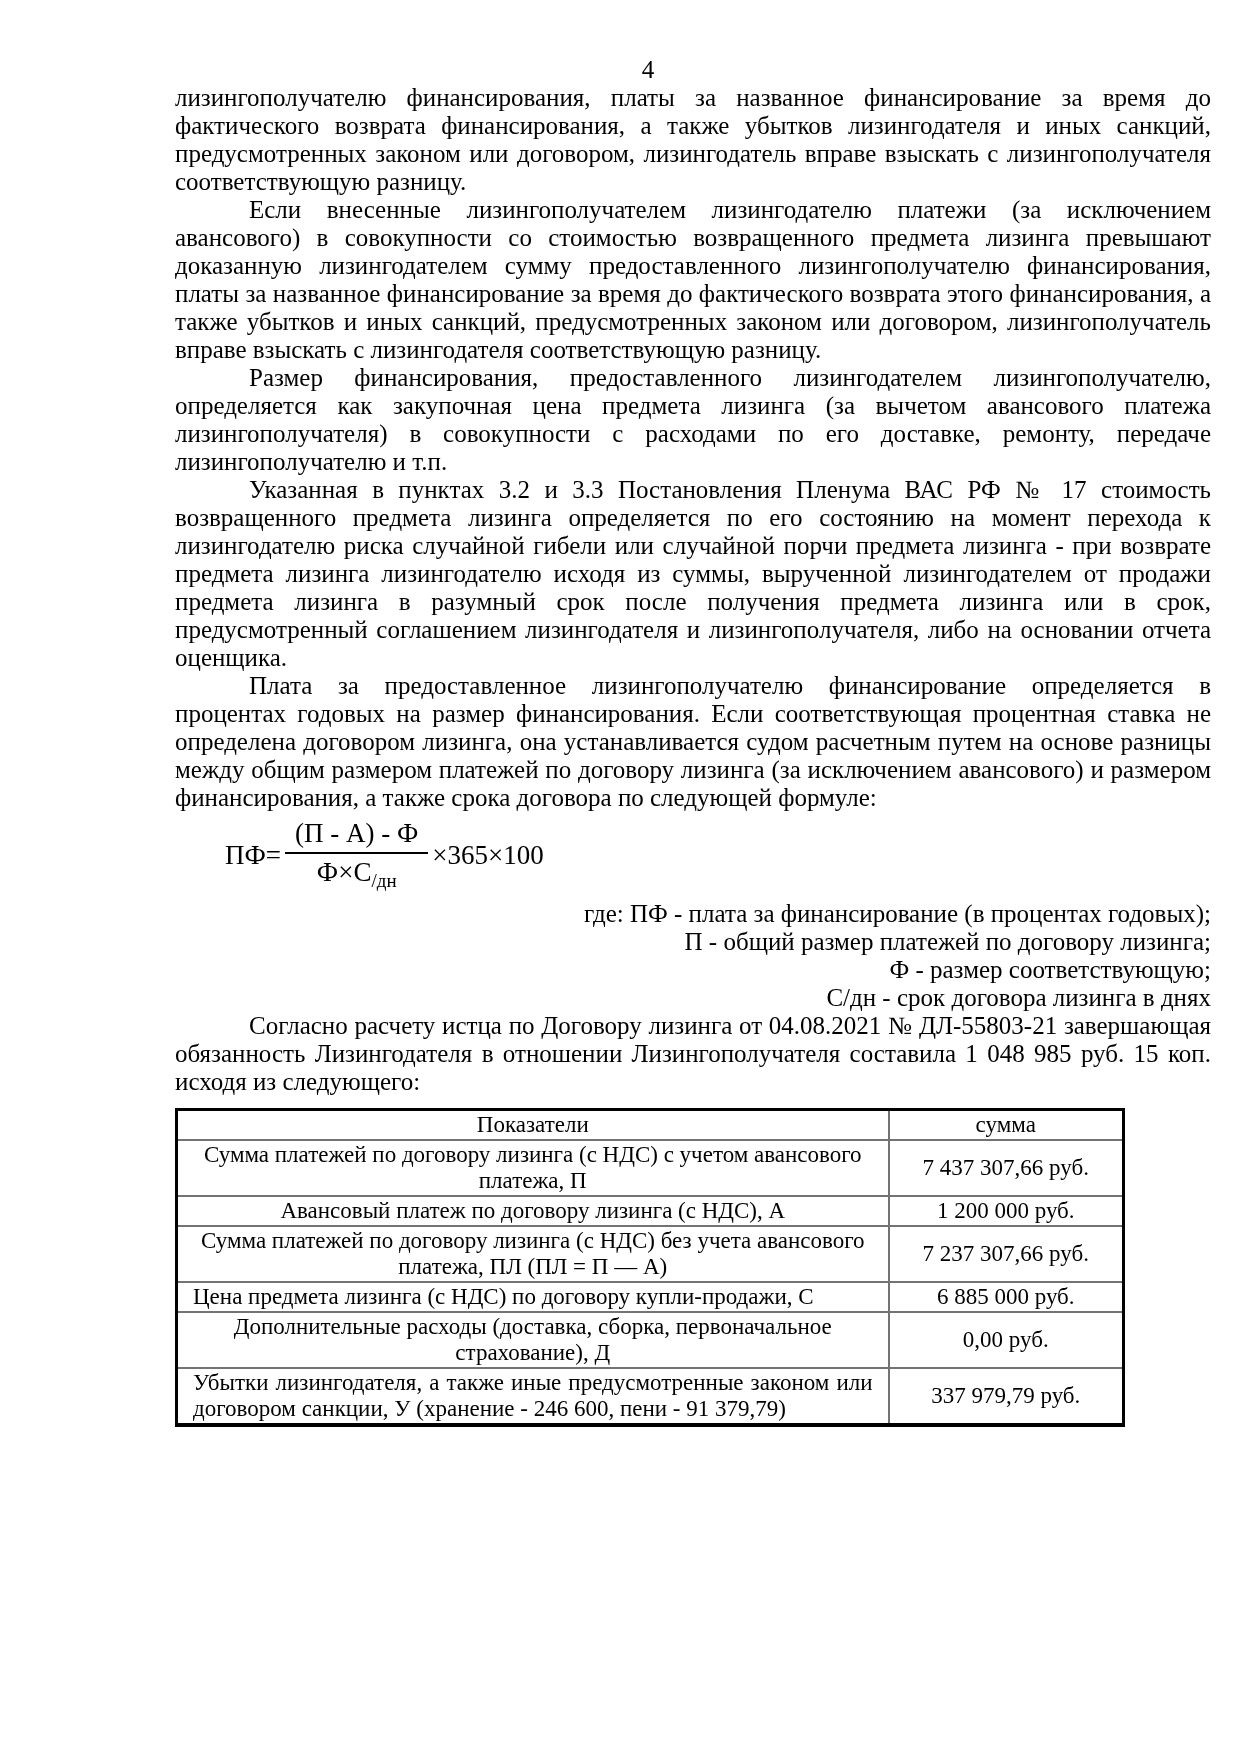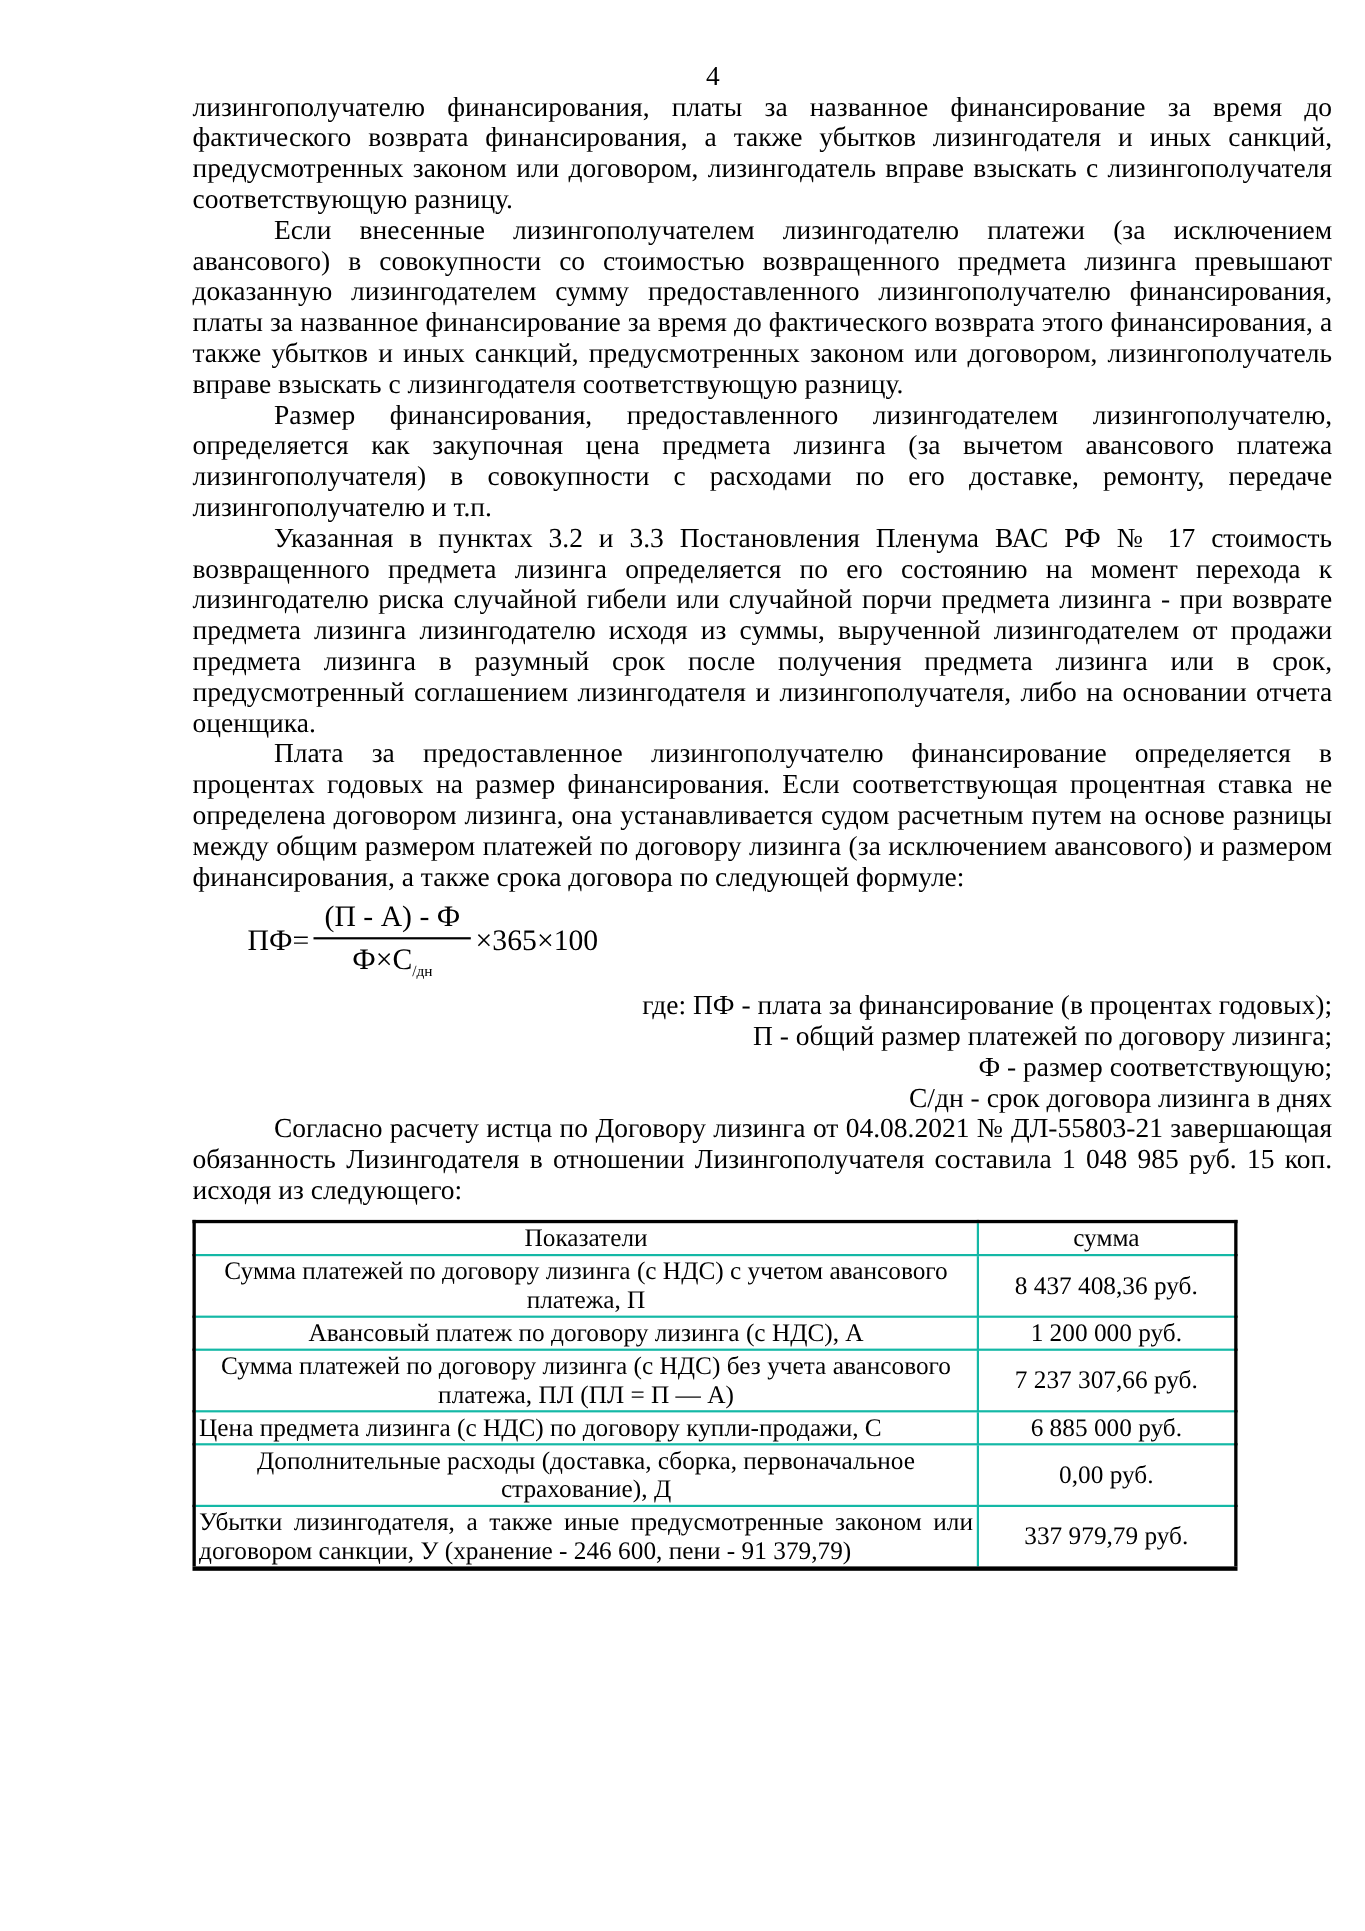--- a/index.html
+++ b/index.html
@@ -19,35 +19,35 @@
   .par { text-align:justify; text-indent:74px; }
   .par.noindent { text-indent:0; }
   .formula {
     display:flex; align-items:center;
     margin:6px 0 8px 50px;
     font-size:27px; line-height:1.15;text-align:center;
   }
   .frac { display:inline-flex; flex-direction:column; align-items:center; margin:0 4px; }
   .frac .num { padding:0 10px 3px; border-bottom:2px solid #000; }
   .frac .den { padding-top:3px; }
-  .frac .den sub { font-size:14px; vertical-align:sub; }
+  .frac .den sub { font-size:19px; vertical-align:sub; }
   .defs p { text-align:right; }
   .defs p.first { text-indent:74px; }
   .defs p:not(.first) { margin-left:10px; }
   table.calc {
     border-collapse:collapse;
     width:947px;
     margin-top:12px;
     font-size:23px; line-height:26px;
     table-layout:fixed;
   }
   table.calc { border:3px solid #000; }
   .calc th, .calc td {
-    border:2px solid #14b8a6;
-    padding:1px 3px;
+    border:2px solid #737373;
+    padding:1px 15px;
     font-weight:normal;
     vertical-align:middle;
     box-sizing:border-box;
   }
   .calc tr:last-child td { border-bottom:4px solid #000; }
   .calc th { text-align:center; }
   .lbl.c { text-align:center; }
   .lbl.l { text-align:justify; }
   .lbl.pre { white-space:pre-line; text-align:center; }
   .val { text-align:center; }
@@ -88,21 +88,21 @@
       <col style="width:712px">
       <col style="width:235px">
     </colgroup>
     <tbody>
       <tr>
         <th>Показатели</th>
         <th>сумма</th>
       </tr>
       <tr>
         <td class="lbl c">Сумма платежей по договору лизинга (с НДС) с учетом авансового платежа, П</td>
-        <td class="val">8 437 408,36 руб.</td>
+        <td class="val">7 437 307,66 руб.</td>
       </tr>
       <tr>
         <td class="lbl c">Авансовый платеж по договору лизинга (с НДС), А</td>
         <td class="val">1 200 000 руб.</td>
       </tr>
       <tr>
         <td class="lbl c">Сумма платежей по договору лизинга (с НДС) без учета авансового платежа, ПЛ (ПЛ = П — А)</td>
         <td class="val">7 237 307,66 руб.</td>
       </tr>
       <tr>

